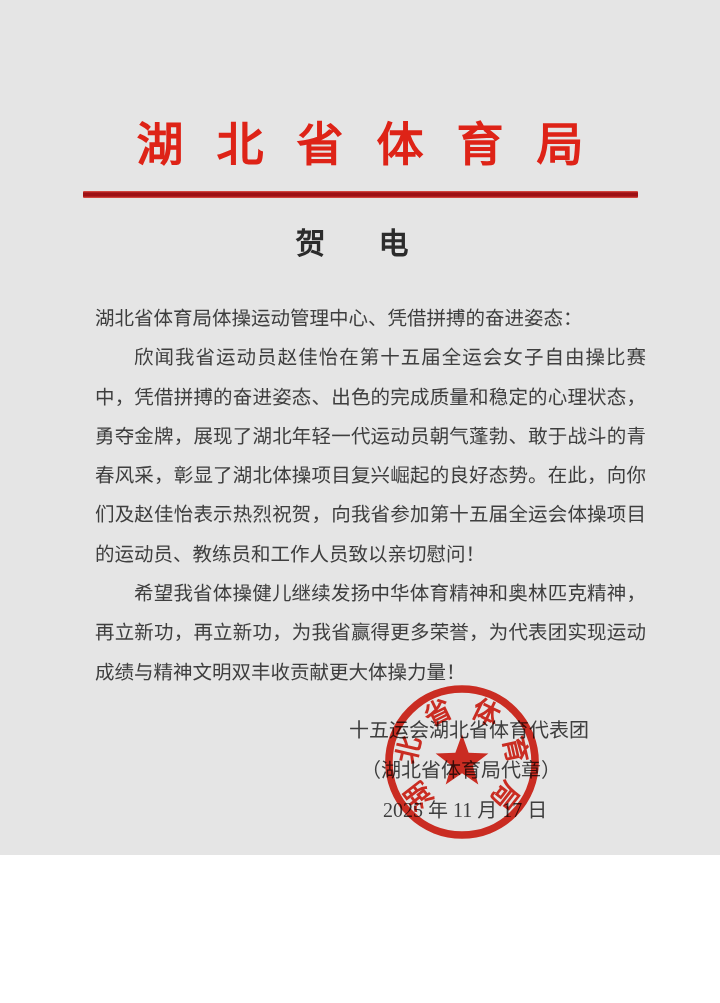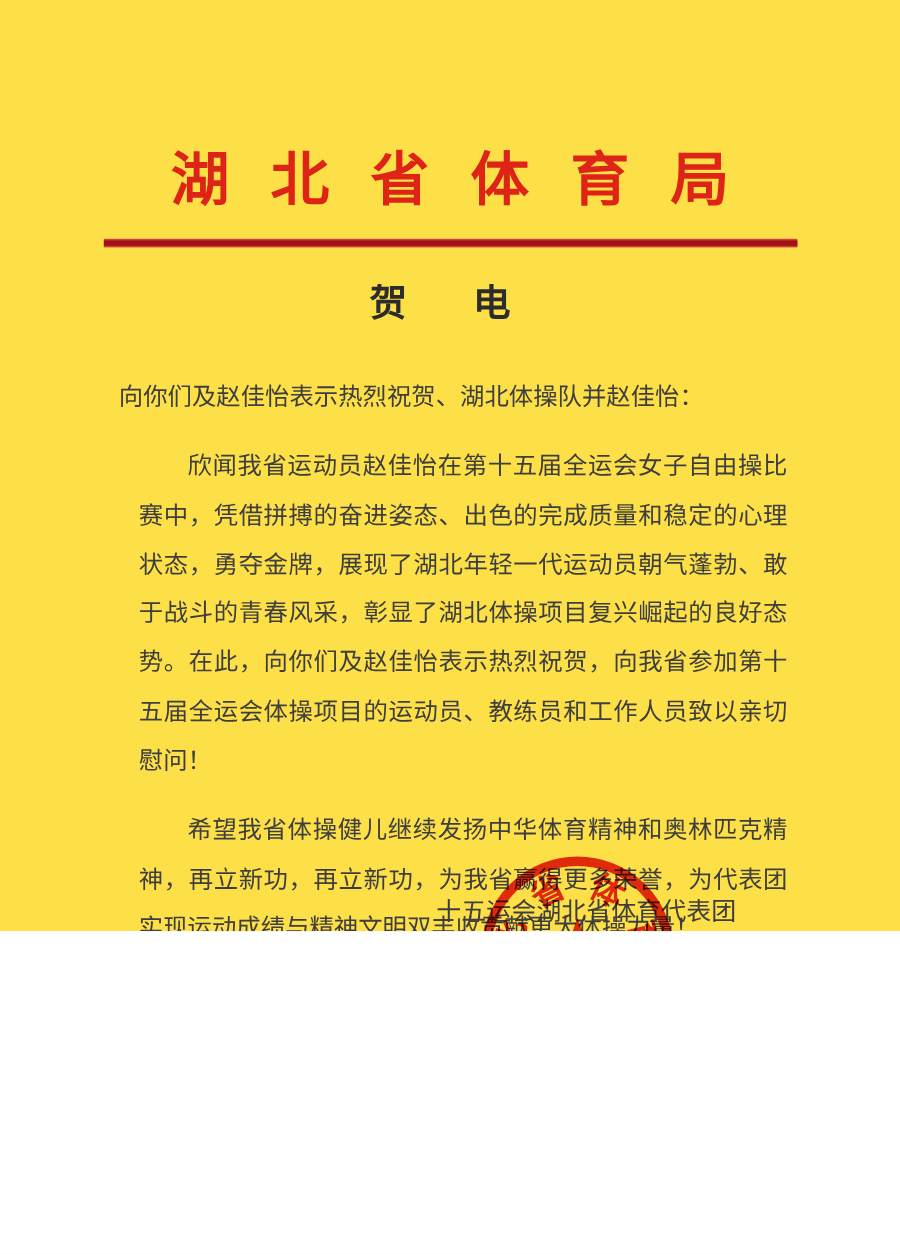--- a/index.html
+++ b/index.html
@@ -1,19 +1,19 @@
 <!DOCTYPE html>
 <html lang="zh-CN"><head>
 <meta charset="utf-8">
 <style>
   html,body{margin:0;padding:0;background:#ffffff;}
   .page{
     position:relative;
-    width:720px;height:745px;
-    background:#fde047;
+    width:720px;height:855px;
+    background:#e5e5e5;
     overflow:hidden;
     font-family:"Liberation Serif","DejaVu Serif",serif;
   }
   
   .org-name{
     position:absolute;top:116px;left:0;right:0;
     text-align:center;
     font-size:47px;line-height:58px;
     font-weight:700;
     color:#de2317;
@@ -40,21 +40,21 @@
   }
   .body-text{
     position:absolute;left:95px;top:299px;width:551px;
     font-size:19.5px;
     line-height:39.3px;
     color:#3e3e3e;
     text-align:justify;
     text-justify:inter-character;
   }
   .body-text .salutation{margin:0;}
-  .body-text p{margin:16px;text-indent:2em;}
+  .body-text p{margin:0;text-indent:2em;}
   
   .sig-line{position:absolute;color:#3e3e3e;font-size:20px;line-height:22px;white-space:nowrap;}
   .sig-delegation{left:349px;top:719px;}
   .sig-note{left:361px;top:759px;}
   .sig-date{left:383px;top:799px;}
   
   .seal{
     position:absolute;left:378px;top:678px;
     width:168px;height:168px;
     mix-blend-mode:multiply;
@@ -73,21 +73,21 @@
 
 <div class="page">
 
   <div class="org-name">湖北省体育局</div>
 
   <div class="red-rule"></div>
 
   <div class="doc-title">贺电</div>
 
   <div class="body-text">
-    <div class="salutation">向你们及赵佳怡表示热烈祝贺、湖北体操队并赵佳怡：</div>
+    <div class="salutation">湖北省体育局体操运动管理中心、凭借拼搏的奋进姿态：</div>
     <p>欣闻我省运动员赵佳怡在第十五届全运会女子自由操比赛中，凭借拼搏的奋进姿态、出色的完成质量和稳定的心理状态，勇夺金牌，展现了湖北年轻一代运动员朝气蓬勃、敢于战斗的青春风采，彰显了湖北体操项目复兴崛起的良好态势。在此，向你们及赵佳怡表示热烈祝贺，向我省参加第十五届全运会体操项目的运动员、教练员和工作人员致以亲切慰问！</p>
     <p>希望我省体操健儿继续发扬中华体育精神和奥林匹克精神，再立新功，再立新功，为我省赢得更多荣誉，为代表团实现运动成绩与精神文明双丰收贡献更大体操力量！</p>
   </div>
 
   <div class="sig-line sig-delegation">十五运会湖北省体育代表团</div>
 
   <div class="sig-line sig-note">（湖北省体育局代章）</div>
 
   <div class="sig-line sig-date">2025 年 11 月 17 日</div>
 

